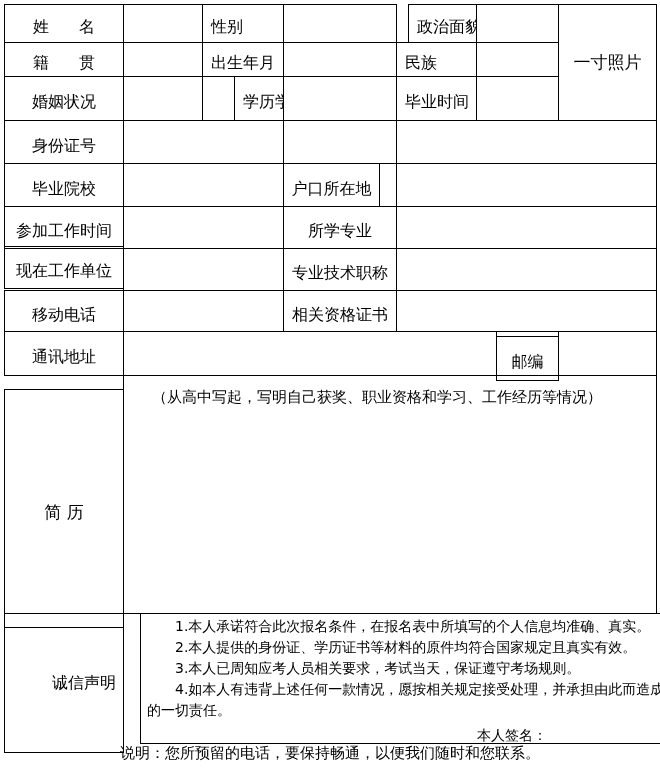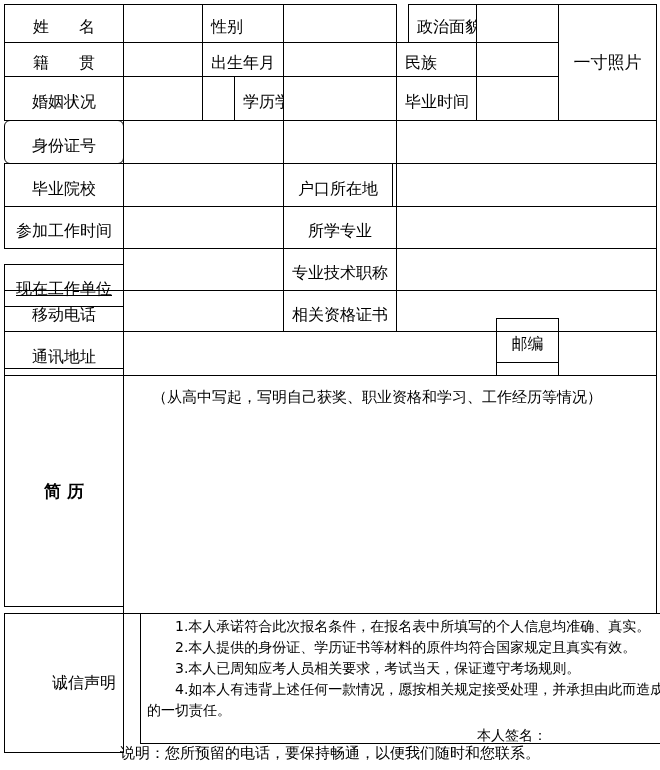--- a/index.html
+++ b/index.html
@@ -55,51 +55,51 @@
   </div>
   <div class="cell input" style="left:476px;top:42px;width:83px;height:35px;"></div>
 
   <div class="cell lbl" style="left:4px;top:76px;width:120px;height:45px;">婚姻状况</div>
   <div class="cell input" style="left:123px;top:76px;width:80px;height:45px;"></div>
   <div class="cell lbl left" style="left:202px;top:76px;width:82px;height:45px;margin-left:32px;">学历学位</div>
   <div class="cell input" style="left:283px;top:76px;width:114px;height:45px;"></div>
   <div class="cell lbl left" style="left:396px;top:76px;width:81px;height:45px;">毕业时间</div>
   <div class="cell input" style="left:476px;top:76px;width:83px;height:45px;"></div>
 
-  <div class="cell lbl" style="left:4px;top:120px;width:120px;height:44px;border-radius:6px;">身份证号</div>
+  <div class="cell lbl" style="left:4px;top:120px;width:120px;height:44px;">身份证号</div>
   <div class="cell input" style="left:123px;top:120px;width:161px;height:44px;"></div>
   <div class="cell input" style="left:283px;top:120px;width:114px;height:44px;"></div>
   <div class="cell input" style="left:396px;top:120px;width:261px;height:44px;"></div>
 
   <div class="cell lbl" style="left:4px;top:163px;width:120px;height:44px;">毕业院校</div>
   <div class="cell input" style="left:123px;top:163px;width:161px;height:44px;"></div>
-  <div class="cell lbl" style="left:283px;top:163px;width:110px;height:44px;">户口所在地</div>
+  <div class="cell lbl" style="left:283px;top:163px;width:97px;height:44px;">户口所在地</div>
   <div class="cell input" style="left:396px;top:163px;width:261px;height:44px;"></div>
 
   <div class="cell lbl" style="left:4px;top:206px;width:120px;height:43px;">参加工作时间</div>
   <div class="cell input" style="left:123px;top:206px;width:161px;height:43px;"></div>
   <div class="cell lbl" style="left:283px;top:206px;width:114px;height:43px;">所学专业</div>
   <div class="cell input" style="left:396px;top:206px;width:261px;height:43px;"></div>
 
-  <div class="cell lbl" style="left:4px;top:264px;width:120px;height:43px;text-decoration:underline;">现在工作单位</div>
+  <div class="cell lbl" style="left:4px;top:246px;width:120px;height:43px;">现在工作单位</div>
   <div class="cell input" style="left:123px;top:248px;width:161px;height:43px;"></div>
   <div class="cell lbl" style="left:283px;top:248px;width:114px;height:43px;">专业技术职称</div>
   <div class="cell input" style="left:396px;top:248px;width:261px;height:43px;"></div>
 
   <div class="cell lbl" style="left:4px;top:290px;width:120px;height:42px;text-align:center;">移动电话</div>
   <div class="cell input" style="left:123px;top:290px;width:161px;height:42px;"></div>
   <div class="cell lbl" style="left:283px;top:290px;width:114px;height:42px;">相关资格证书</div>
   <div class="cell input" style="left:396px;top:290px;width:261px;height:42px;"></div>
 
   <div class="cell lbl" style="left:4px;top:331px;width:120px;height:45px;">通讯地址</div>
   <div class="cell input" style="left:123px;top:331px;width:374px;height:45px;"></div>
-  <div class="cell lbl" style="left:496px;top:318px;width:63px;height:45px;">邮编</div>
+  <div class="cell lbl" style="left:496px;top:336px;width:63px;height:45px;">邮编</div>
   <div class="cell input" style="left:558px;top:331px;width:99px;height:45px;"></div>
 
-  <div class="cell lbl" style="left:4px;top:368px;width:120px;height:239px;padding-top:8px;font-size:17px;font-weight:bold;">简  历</div>
+  <div class="cell lbl" style="left:4px;top:389px;width:120px;height:239px;padding-top:8px;font-size:17px;">简  历</div>
   <div class="cell resume-body" style="left:123px;top:375px;width:534px;height:239px;padding-left:28px;">
     <span>（从高中写起，写明自己获奖、职业资格和学习、工作经历等情况）</span>
   </div>
 
   <div class="cell lbl" style="left:4px;top:613px;width:120px;height:140px;padding-top:0;padding-left:40px;">诚信声明</div>
   <div class="cell decl" style="left:123px;top:613px;width:534px;height:131px;padding-top:2px;margin-left:17px;">
     <p>1.本人承诺符合此次报名条件，在报名表中所填写的个人信息均准确、真实。</p>
     <p>2.本人提供的身份证、学历证书等材料的原件均符合国家规定且真实有效。</p>
     <p>3.本人已周知应考人员相关要求，考试当天，保证遵守考场规则。</p>
     <p>4.如本人有违背上述任何一款情况，愿按相关规定接受处理，并承担由此而造成的一切责任。</p>

